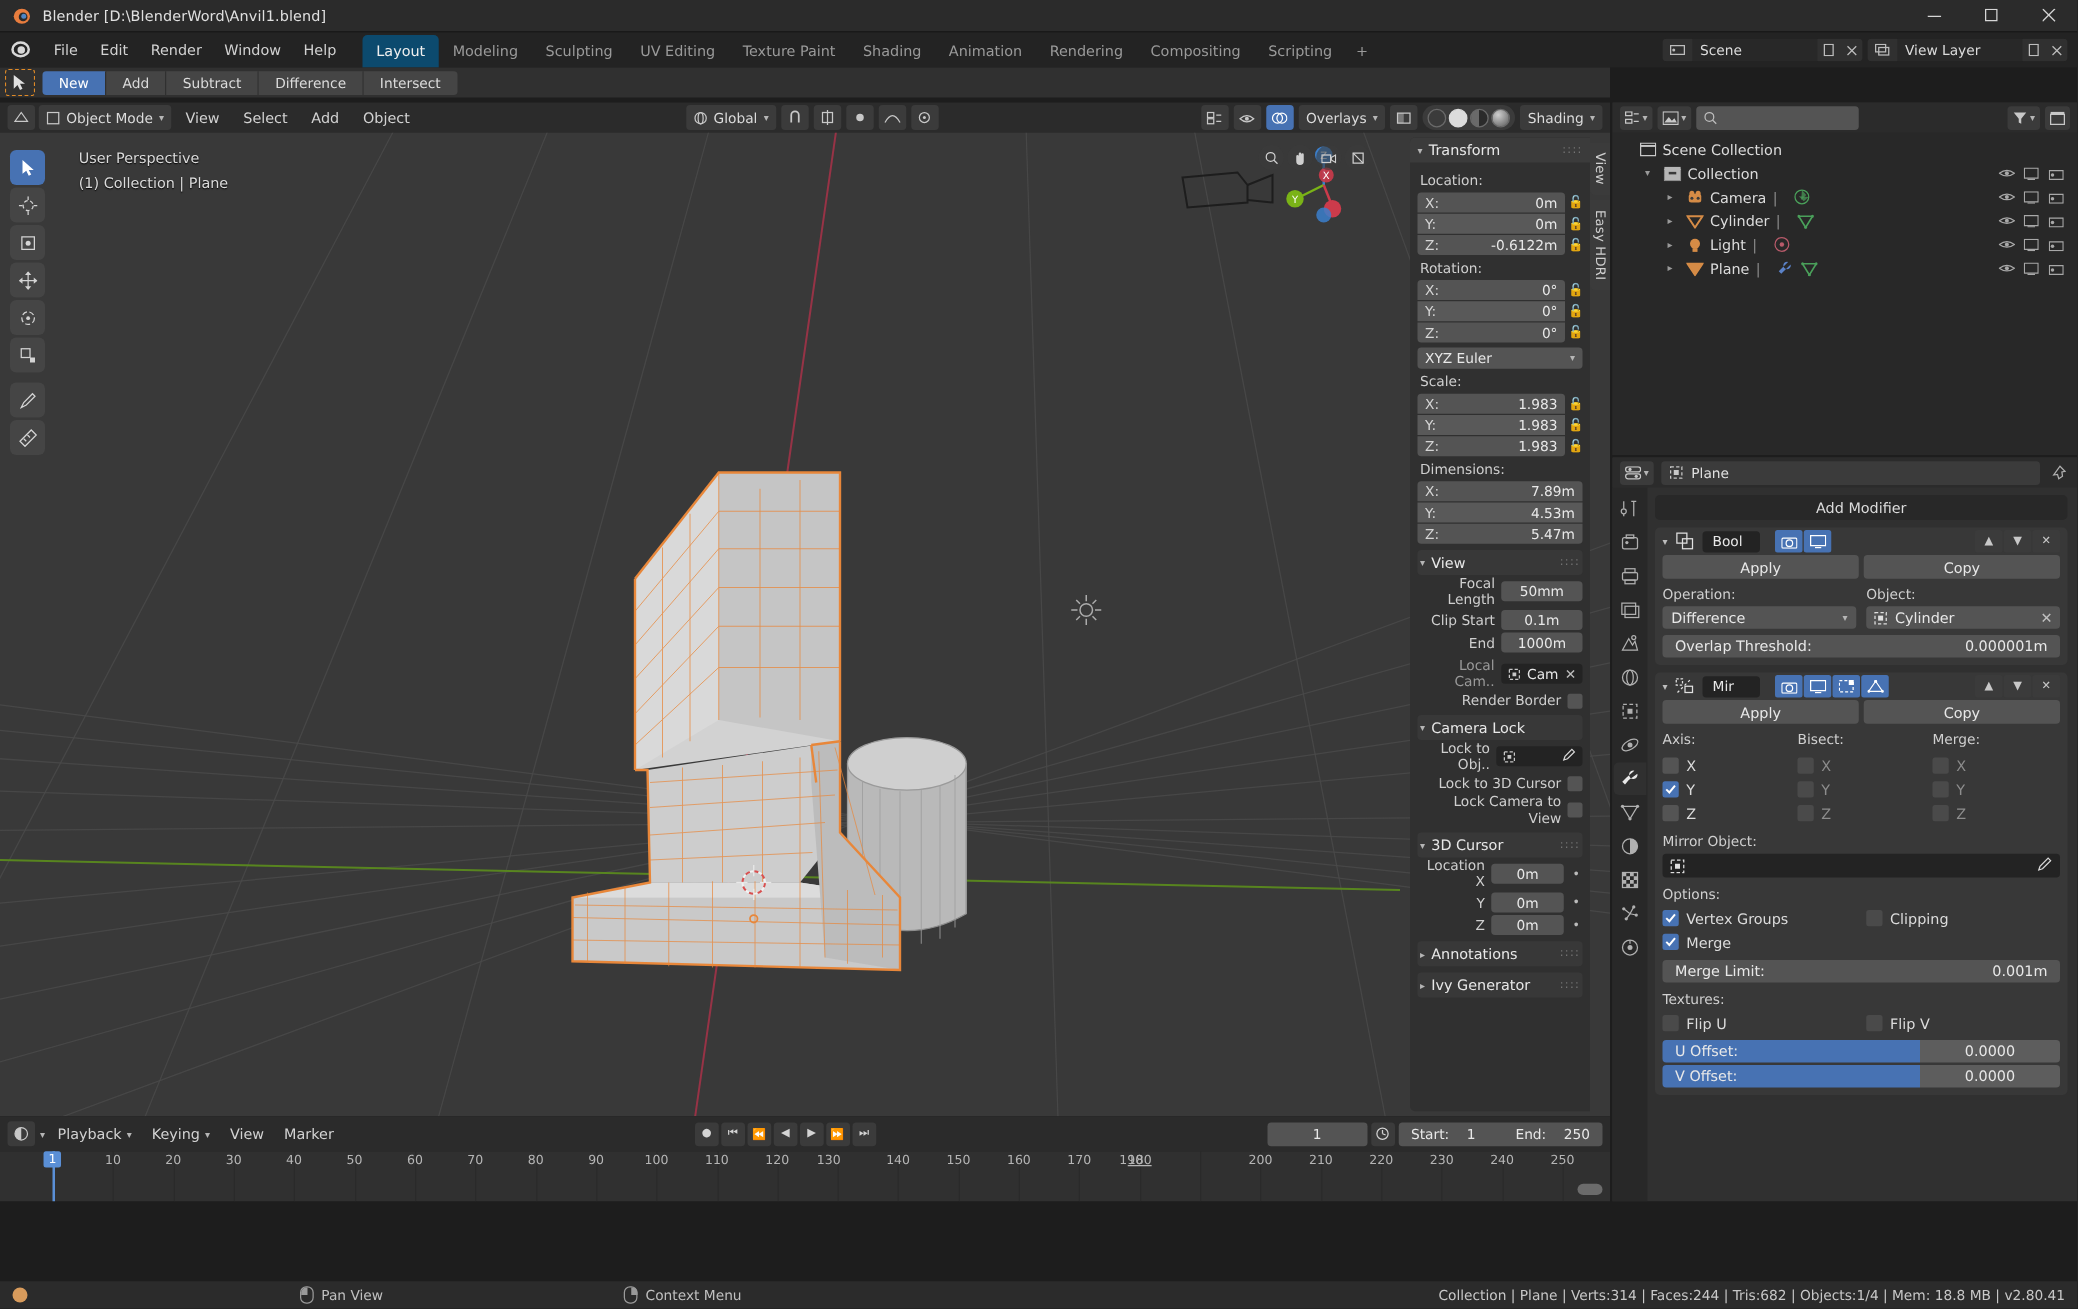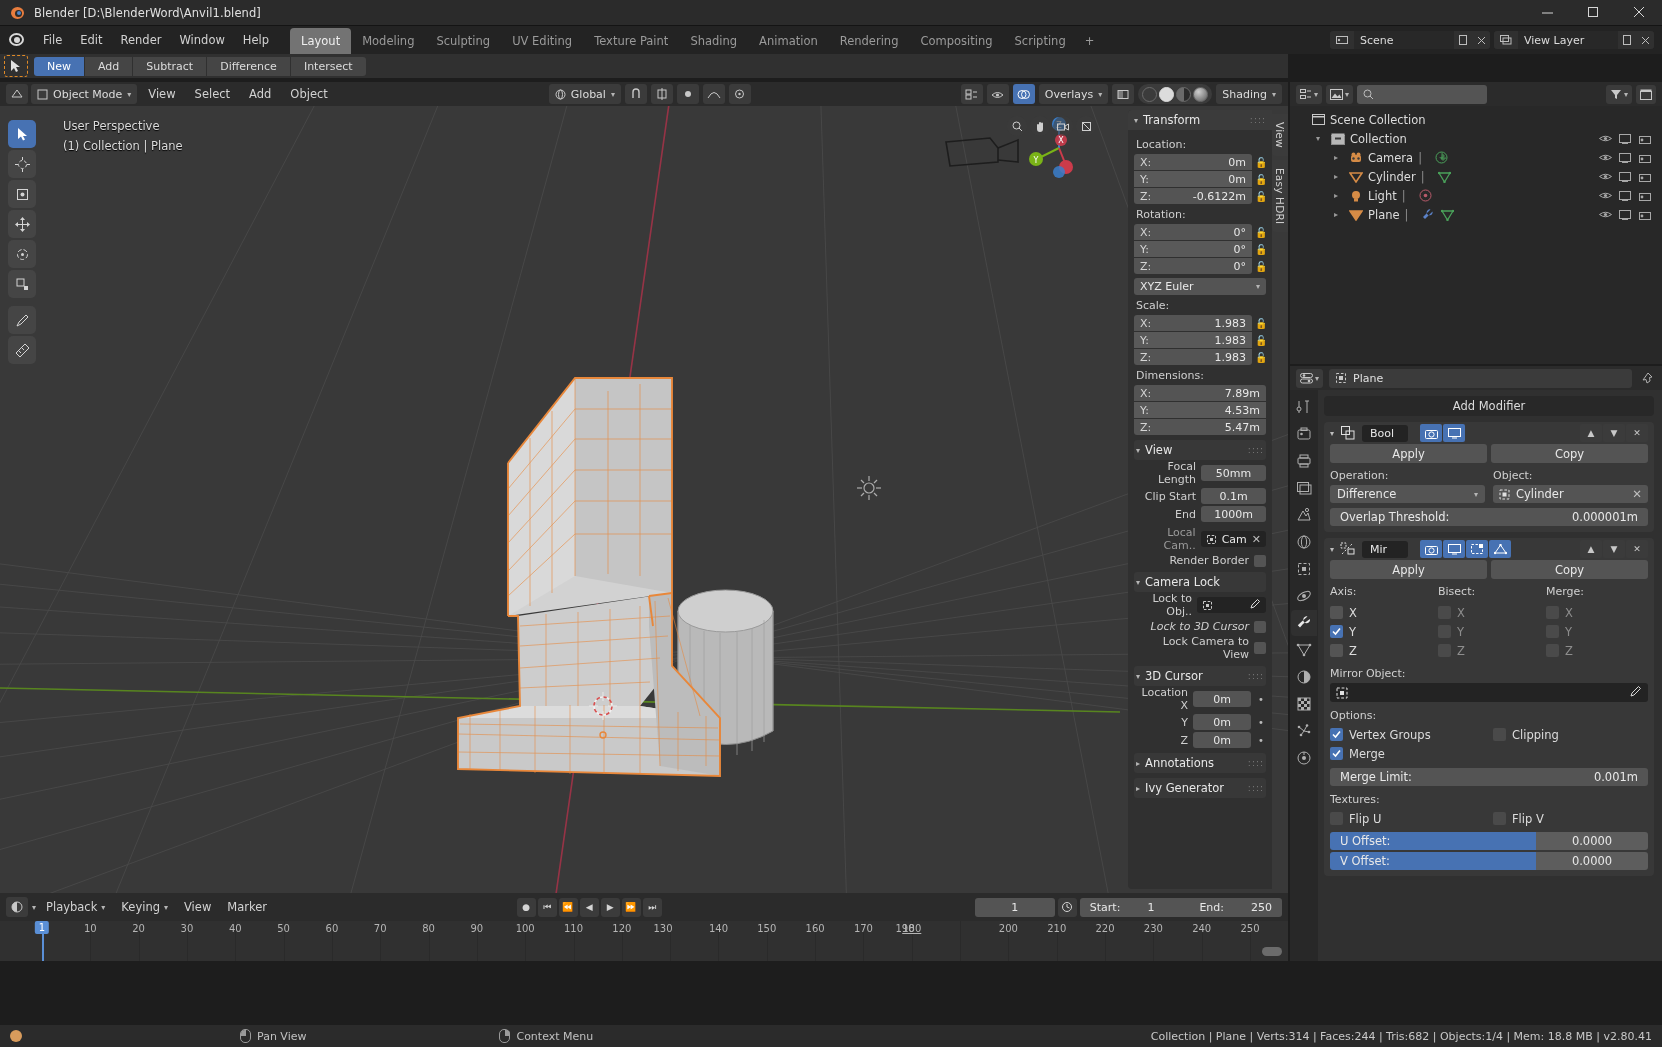--- a/index.html
+++ b/index.html
@@ -40,21 +40,21 @@
   .blender-logo .o1 { position:absolute; left:3px; top:4px; width:15px; height:13px;
      border-radius:50%; border:2px solid #d8d8d8; }
   .blender-logo .o2 { position:absolute; left:8px; top:8px; width:6px;height:6px;
      border-radius:50%; background:#d8d8d8; }
   .menu-item { padding:4px 9px; color:#d2d2d2; font-size:11.5px; white-space:nowrap; }
   .wsp-tabs { display:flex; align-items:flex-end; height:28px; margin-left:12px; }
   .wsp-tab {
     padding:6px 11px 6px 11px; font-size:11.5px; color:#9a9a9a; white-space:nowrap;
     border-radius:4px 4px 0 0; height:26px; display:flex; align-items:center;
   }
-  .wsp-tab.active { background:#737373; color:#efefef; }
+  .wsp-tab.active { background:#0c4a6e; color:#efefef; }
   .wsp-tab.plus { color:#9a9a9a; padding:6px 8px; }
 
   
   .topbar-right { margin-left:auto; display:flex; align-items:center; gap:4px; padding-right:8px; }
   .ctrl-box {
     display:flex; align-items:center; height:18px; background:#282828;
     border-radius:3px; overflow:hidden;
   }
   .ctrl-icon {
     display:flex; align-items:center; justify-content:center; width:24px; height:18px;
@@ -181,21 +181,21 @@
   .tl-playback { display:flex; align-items:center; height:20px; padding:0 6px; gap:4px;
      color:#d2d2d2; font-size:11.5px;}
   .tl-transport { display:flex; gap:2px; align-items:center; }
   .tl-btn { width:19px; height:19px; background:#3b3b3b; border-radius:3px;
      display:flex; align-items:center; justify-content:center; color:#d4d4d4; font-size:9px;}
   .tl-frame {
     height:19px; background:#545454; border-radius:3px; display:flex; align-items:center;
     justify-content:center; width:80px; color:#e8e8e8; font-size:11px;
   }
   .tl-range { height:19px; background:#545454; border-radius:3px; display:flex; align-items:center;
-     padding:0 10px; gap:27px; color:#e8e8e8; font-size:11px;}
+     padding:0 10px; gap:14px; color:#e8e8e8; font-size:11px;}
   .timeline-body {
     position:absolute; left:0; top:921px; width:1288px; height:40px; background:#303030;
   }
   .tl-ruler { position:absolute; left:0; top:0; width:1288px; height:22px; }
   .tl-tick { position:absolute; top:2px; font-size:10px; color:#b5b5b5; transform:translateX(-50%); }
   .tl-gridline { position:absolute; top:0; width:1px; height:40px; background:#2a2a2a; }
   .tl-playhead { position:absolute; top:0; width:2px; height:40px; background:#5a8fd6; }
   .tl-playhead-lbl { position:absolute; top:0; background:#5a8fd6; color:#fff; font-size:10px;
      padding:1px 4px; border-radius:2px; transform:translateX(-50%); }
 
@@ -921,21 +921,21 @@
                 <rect x="4" y="4" width="3" height="3" fill="#c8c8c8"></rect>
               </svg>
             <span style="margin-left:auto;">
               <svg width="11" height="11">
                   <path d="M1 10 L4 9 L9.5 3.5 L7.5 1.5 L2 7 Z" fill="none" stroke="#d8d8d8"></path>
                 </svg>
             </span>
           </div>
         </div>
         <div class="np-prow">
-          <span class="pl" style="flex:1;font-style:italic;">Lock to 3D Cursor</span>
+          <span class="pl" style="flex:1;">Lock to 3D Cursor</span>
           <span class="np-check"></span>
         </div>
         <div class="np-prow">
           <span class="pl" style="flex:1;">Lock Camera to View</span>
           <span class="np-check"></span>
         </div>
 
         <div class="np-sec">
           <span class="caret">▾</span>
           <span>3D Cursor</span>

